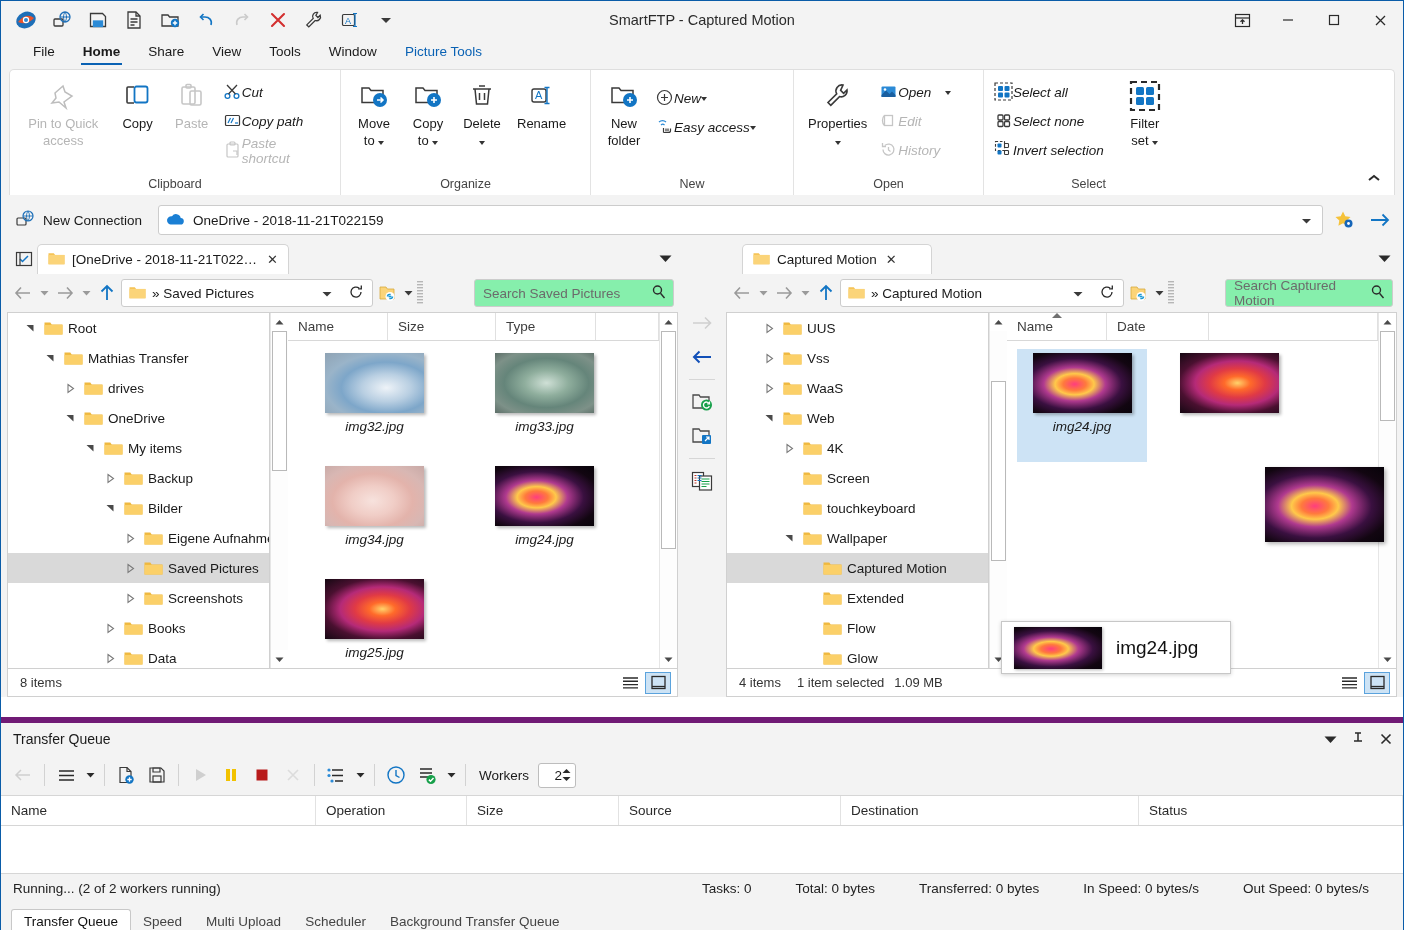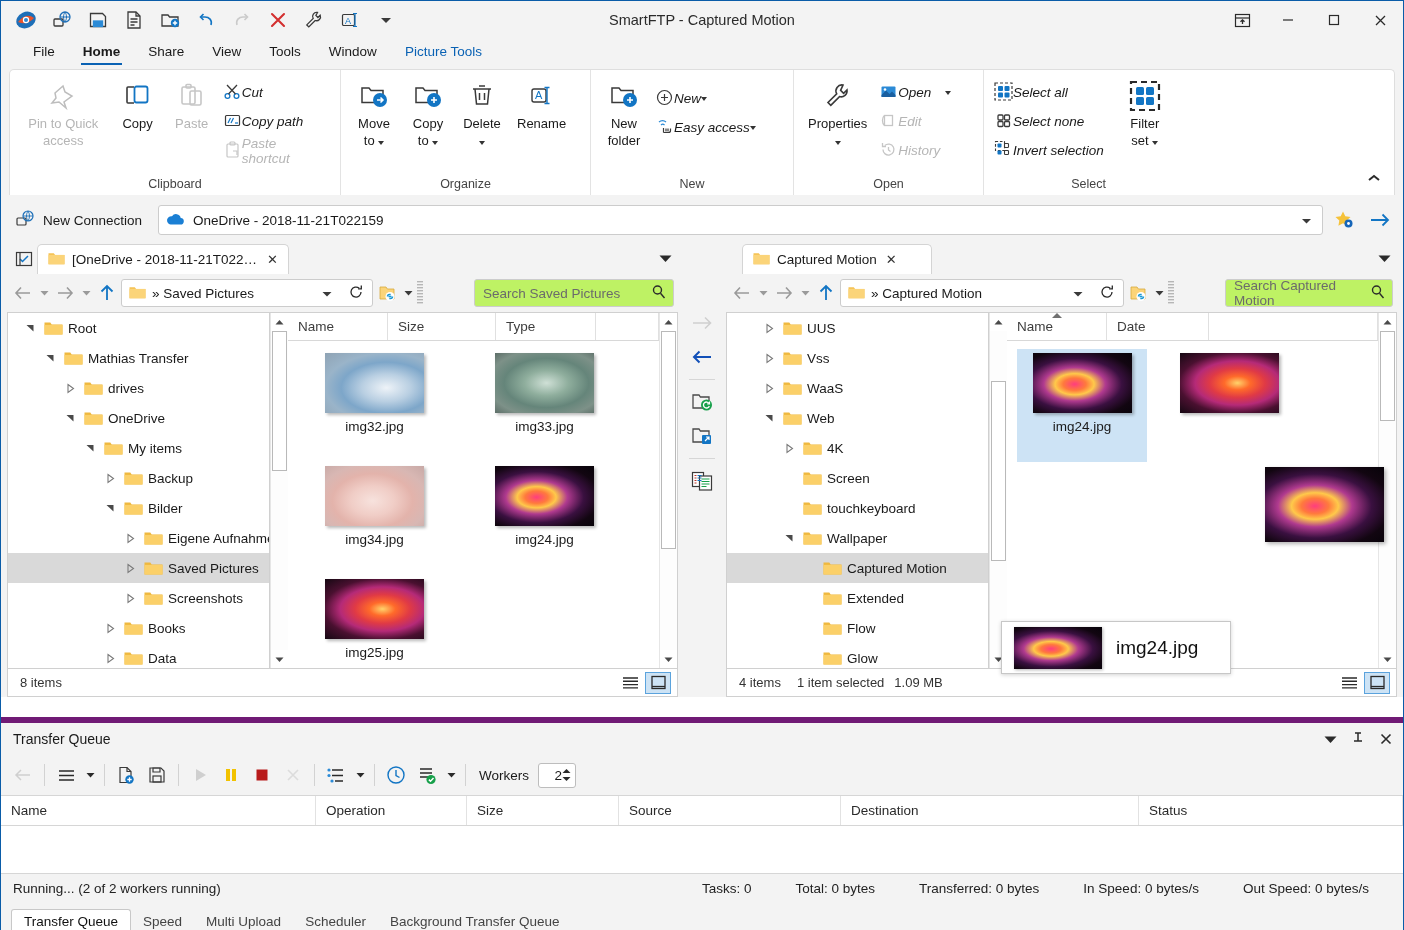--- a/index.html
+++ b/index.html
@@ -115,21 +115,21 @@
   .navbtn { width:24px; height:28px; display:flex; align-items:center; justify-content:center; }
   .navbtn.sm { width:14px; }
   .pathbox {
     flex:1; height:28px; background:#fff; border:1px solid #ccc; border-radius:3px;
     display:flex; align-items:center; gap:6px; padding:0 4px 0 7px; font-size:13.5px; min-width:0;
   }
   .pathbox .ptext { white-space:nowrap; overflow:hidden; }
   .pathbox .pdrop { margin-left:auto; padding:0 6px; }
   .refresh { padding:0 4px; }
   .searchbox {
-    width:200px; height:28px; background:#bef264; border:1px solid #ccc; border-radius:3px;
+    width:200px; height:28px; background:#86efac; border:1px solid #ccc; border-radius:3px;
     display:flex; align-items:center; padding:0 6px 0 8px; font-size:13.5px; color:#6b6b6b;margin-left:48px;
   }
   .searchbox .sicon { margin-left:auto; }
   .gripper { width:7px; height:26px; display:flex; align-items:center; }
 
   
   .pane-content {
     flex:1; display:flex; background:#fff; border:1px solid #d0d0d0; min-height:0;
   }
   .treepane {
@@ -148,21 +148,21 @@
   .colhdr { height:28px; display:flex; border-bottom:1px solid #d8d8d8; background:#fff; }
   .col {
     border-right:1px solid #e0e0e0; display:flex; align-items:center; padding-left:10px;
     font-size:13.5px; color:#3d3d3d; position:relative;
   }
   .sortarrow { position:absolute; top:0px; left:50%; margin-left:-5px;
      width:0;height:0;border-left:5px solid transparent;border-right:5px solid transparent;border-bottom:5px solid #707070; }
   .thumbgrid { flex:1; padding:8px 0 0 0; display:flex; flex-wrap:wrap; align-content:flex-start; overflow:hidden; }
   .thumbcell {
     width:153px; height:113px; display:flex; flex-direction:column; align-items:center;
-    justify-content:flex-start; padding-top:4px; margin:0 7px 0 10px;
+    justify-content:flex-start; padding-top:4px; margin:0 7px 0 10px;font-style:italic;
   }
   .thumbcell.sel { background:#cde3f5; }
   .thumb {
     width:99px; height:60px; box-shadow:2px 2px 3px rgba(0,0,0,.28); position:relative; overflow:hidden;
   }
   .thumbname { font-size:13.5px; margin-top:6px; color:#1a1a1a; }
 
   
   .vsb { width:18px; background:#fff; border-left:1px solid #e6e6e6; display:flex; flex-direction:column; flex-shrink:0; }
   .sb-arrow { height:18px; display:flex; align-items:center; justify-content:center; background:#fff; }

